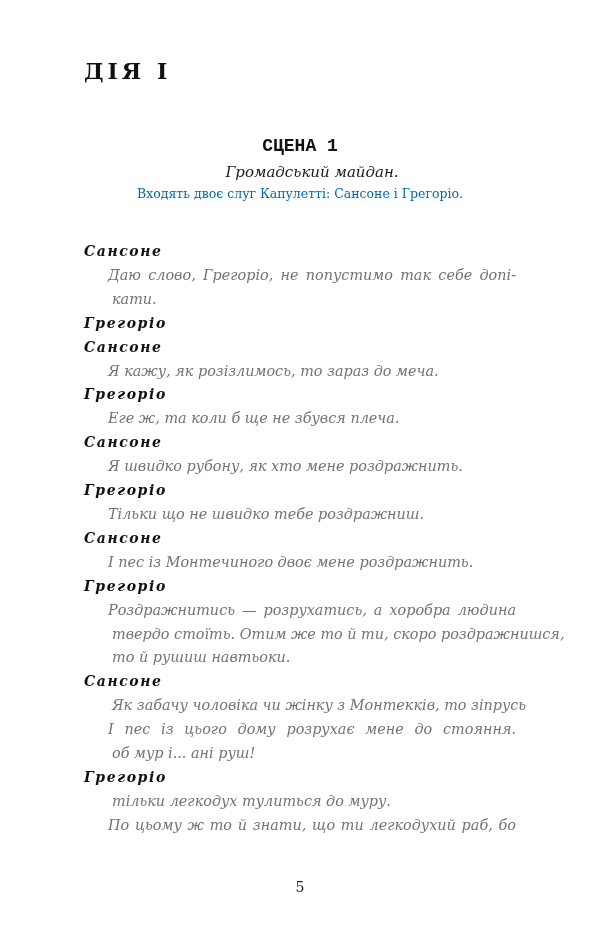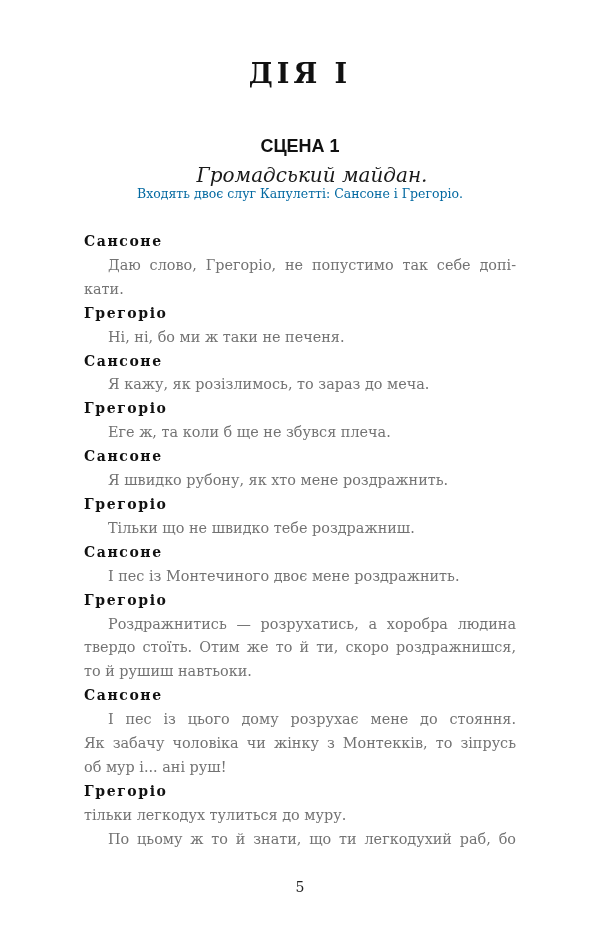--- a/index.html
+++ b/index.html
@@ -19,65 +19,66 @@
       position: absolute;
       left: 84px;
       top: 0;
       width: 432px;
     }
     .act-title {
       position: absolute;
       left: 0;
       width: 432px;
       top: 58px;
-      text-align: center;
+      text-align: left;
       font-family: "DejaVu Serif", serif;
       font-weight: bold;
-      font-size: 27px;
+      font-size: 22px;
       letter-spacing: 4px;
       color: #111;
     }
     .scene-title {
       position: absolute;
       left: 0;
       width: 432px;
       top: 136px;
       text-align: center;
-      font-family: Liberation Sans, sans-serif;
+      font-family: Liberation Mono, monospace;
       font-weight: bold;
       font-size: 18px;
       color: #111;
     }
     .scene-place {
       position: absolute;
       left: 0;
       width: 432px;
       top: 163px;
       text-align: center;
       font-family: "DejaVu Serif", serif;
       font-style: italic;
-      font-size: 20px;
+      font-size: 15px;
       padding-left: 24px;
       box-sizing: border-box;
     }
     .stage-direction {
       position: absolute;
       left: 0;
       width: 432px;
       top: 186px;
       text-align: center;
       font-family: "DejaVu Serif", serif;
       font-size: 12.5px;
       color: #0369a1;
     }
     .dialogue {
       position: absolute;
       left: 0;
-      top: 230px;
+      top: 240px;
       width: 432px;
+      font-style: italic;
     }
     .speaker {
       font-family: "DejaVu Serif", serif;
       font-weight: bold;
       font-size: 14px;
       line-height: 23.9px;
       letter-spacing: 1.6px;
       color: #111;
     }
     .speech {
@@ -87,20 +88,21 @@
       font-size: 14.4px;
       line-height: 23.9px;
       color: #737373;
     }
     .speech .ln {
       display: block;
       white-space: nowrap;
     }
     .speech .ln.cont {
       text-indent: 0;
+      margin-left: 28px;
     }
     .speech .ln.justify {
       text-align: justify;
       text-align-last: justify;
     }
     .page-number {
       position: absolute;
       left: 0;
       width: 432px;
       top: 879px;
@@ -121,23 +123,20 @@
 
   <div class="dialogue">
 
     <div class="speaker">Сансоне</div>
     <div class="speech">
       <span class="ln justify">Даю слово, Грегоріо, не попустимо так себе допі-</span>
       <span class="ln cont">кати.</span>
     </div>
 
     <div class="speaker">Грегоріо</div>
-    <div class="speech">
-      <span class="ln">Ні, ні, бо ми ж таки не печеня.</span>
-    </div>
 
     <div class="speaker">Сансоне</div>
     <div class="speech">
       <span class="ln">Я кажу, як розізлимось, то зараз до меча.</span>
     </div>
 
     <div class="speaker">Грегоріо</div>
     <div class="speech">
       <span class="ln">Еге ж, та коли б ще не збувся плеча.</span>
     </div>
@@ -159,22 +158,22 @@
 
     <div class="speaker">Грегоріо</div>
     <div class="speech">
       <span class="ln justify">Роздражнитись — розрухатись, а хоробра людина</span>
       <span class="ln cont justify">твердо стоїть. Отим же то й ти, скоро роздражнишся,</span>
       <span class="ln cont">то й рушиш навтьоки.</span>
     </div>
 
     <div class="speaker">Сансоне</div>
     <div class="speech">
+      <span class="ln cont justify">Як забачу чоловіка чи жінку з Монтекків, то зіпрусь</span>
       <span class="ln justify">І пес із цього дому розрухає мене до стояння.</span>
-      <span class="ln cont justify">Як забачу чоловіка чи жінку з Монтекків, то зіпрусь</span>
       <span class="ln cont">об мур і... ані руш!</span>
     </div>
 
     <div class="speaker">Грегоріо</div>
     <div class="speech">
       <span class="ln cont">тільки легкодух тулиться до муру.</span>
       <span class="ln justify">По цьому ж то й знати, що ти легкодухий раб, бо</span>
     </div>
   </div>
 

